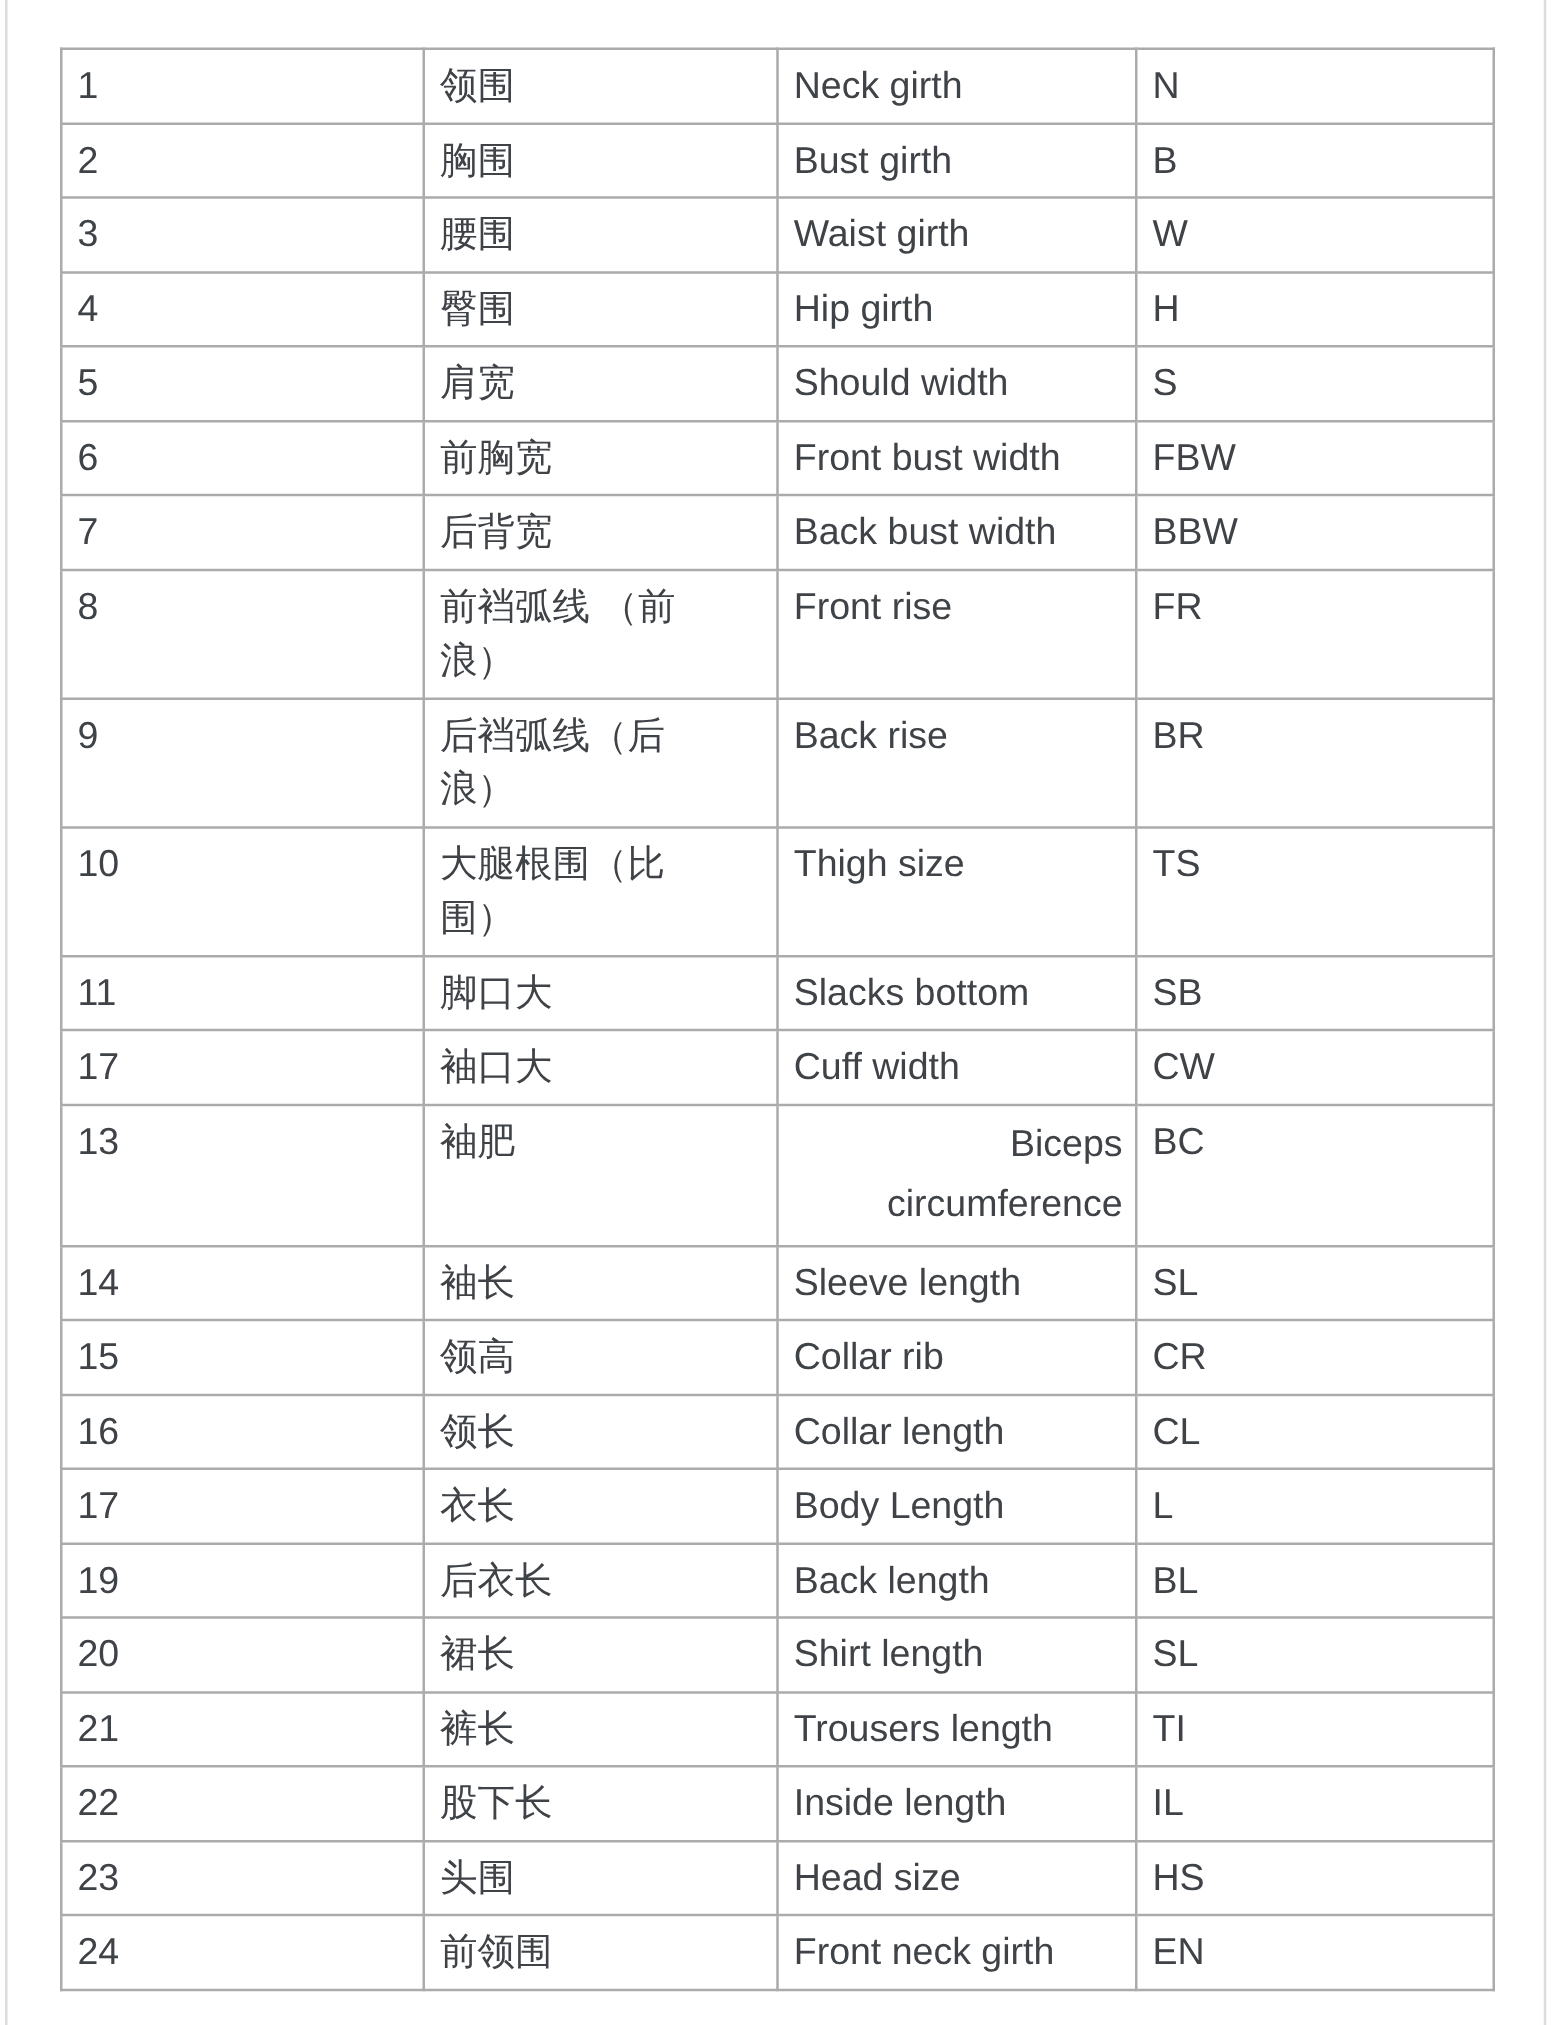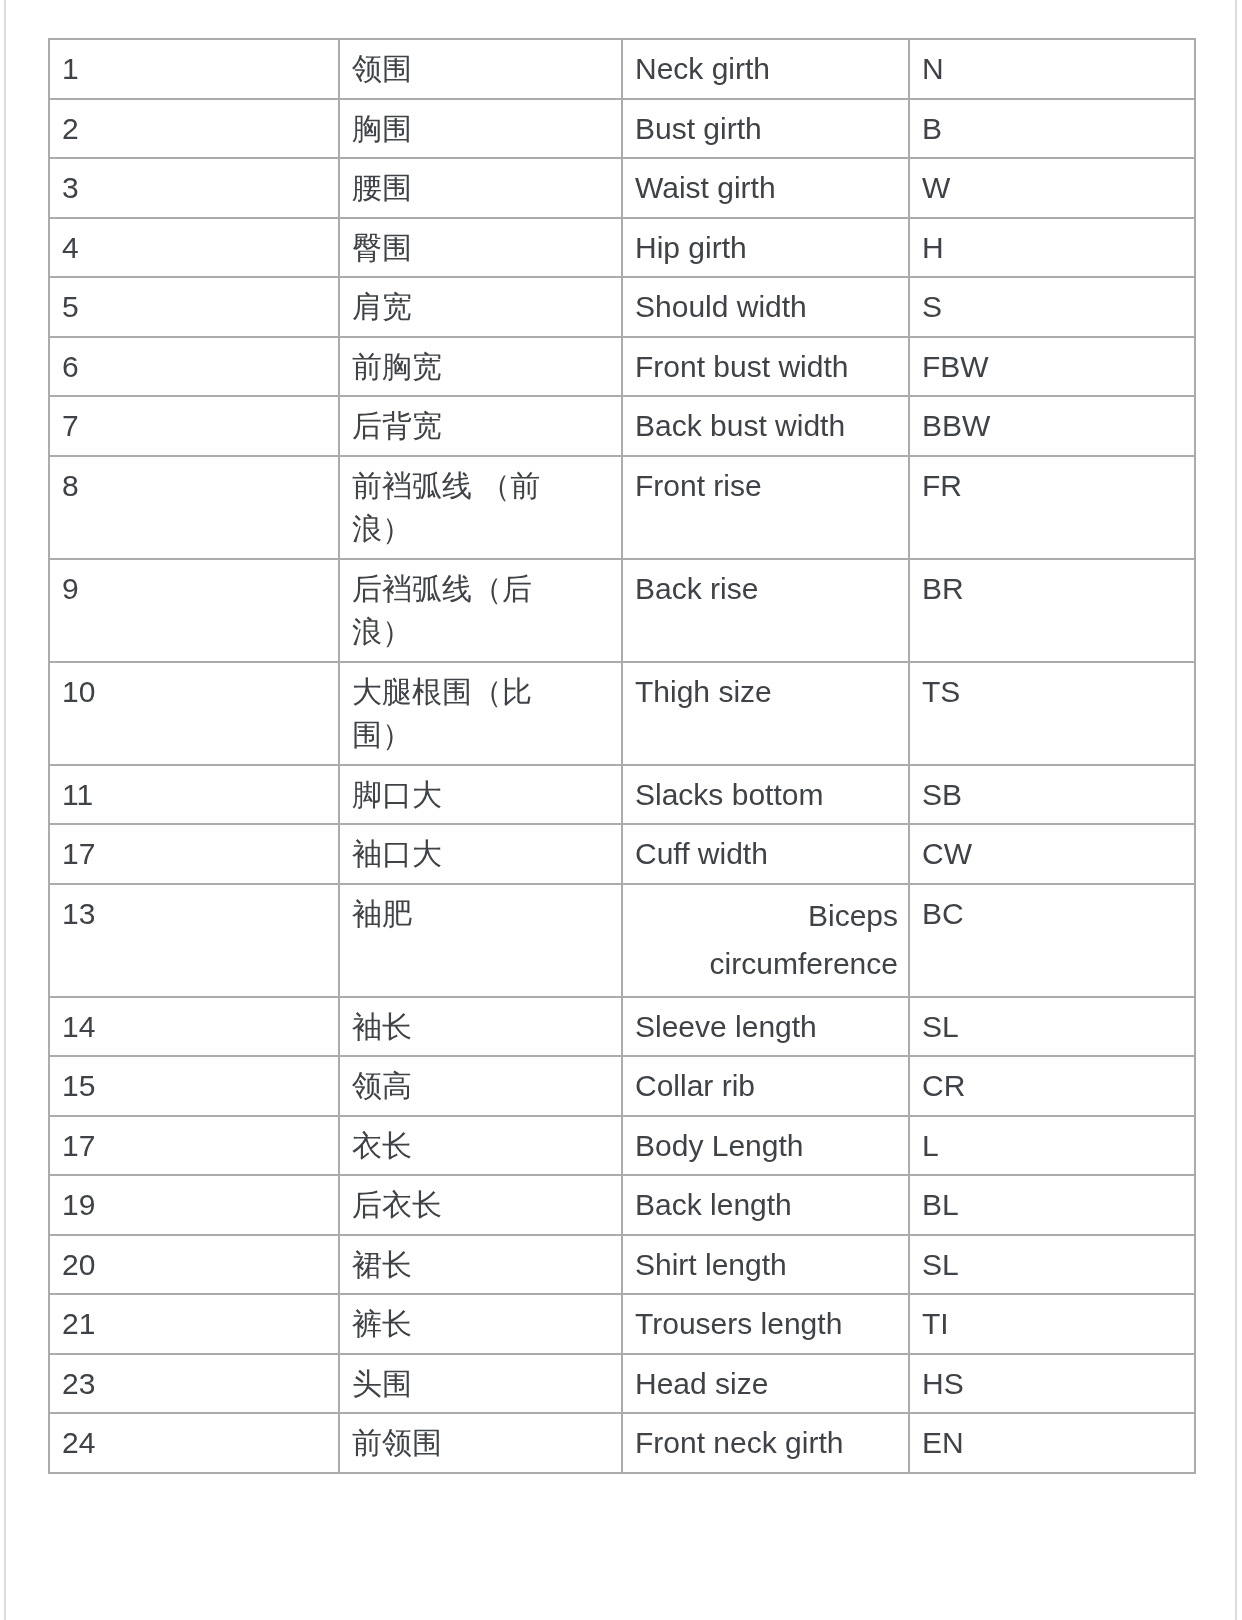--- a/index.html
+++ b/index.html
@@ -150,20 +150,26 @@
         <td class="en">Sleeve length</td>
         <td class="ab">SL</td>
       </tr>
       <tr class="row">
         <td class="num">15</td>
         <td class="zh">领高</td>
         <td class="en">Collar rib</td>
         <td class="ab">CR</td>
       </tr>
       <tr class="row">
+        <td class="num">16</td>
+        <td class="zh">领长</td>
+        <td class="en">Collar length</td>
+        <td class="ab">CL</td>
+      </tr>
+      <tr class="row">
         <td class="num">17</td>
         <td class="zh">衣长</td>
         <td class="en">Body Length</td>
         <td class="ab">L</td>
       </tr>
       <tr class="row">
         <td class="num">19</td>
         <td class="zh">后衣长</td>
         <td class="en">Back length</td>
         <td class="ab">BL</td>
@@ -174,20 +180,26 @@
         <td class="en">Shirt length</td>
         <td class="ab">SL</td>
       </tr>
       <tr class="row">
         <td class="num">21</td>
         <td class="zh">裤长</td>
         <td class="en">Trousers length</td>
         <td class="ab">TI</td>
       </tr>
       <tr class="row">
+        <td class="num">22</td>
+        <td class="zh">股下长</td>
+        <td class="en">Inside length</td>
+        <td class="ab">IL</td>
+      </tr>
+      <tr class="row">
         <td class="num">23</td>
         <td class="zh">头围</td>
         <td class="en">Head size</td>
         <td class="ab">HS</td>
       </tr>
       <tr class="row">
         <td class="num">24</td>
         <td class="zh">前领围</td>
         <td class="en">Front neck girth</td>
         <td class="ab">EN</td>

